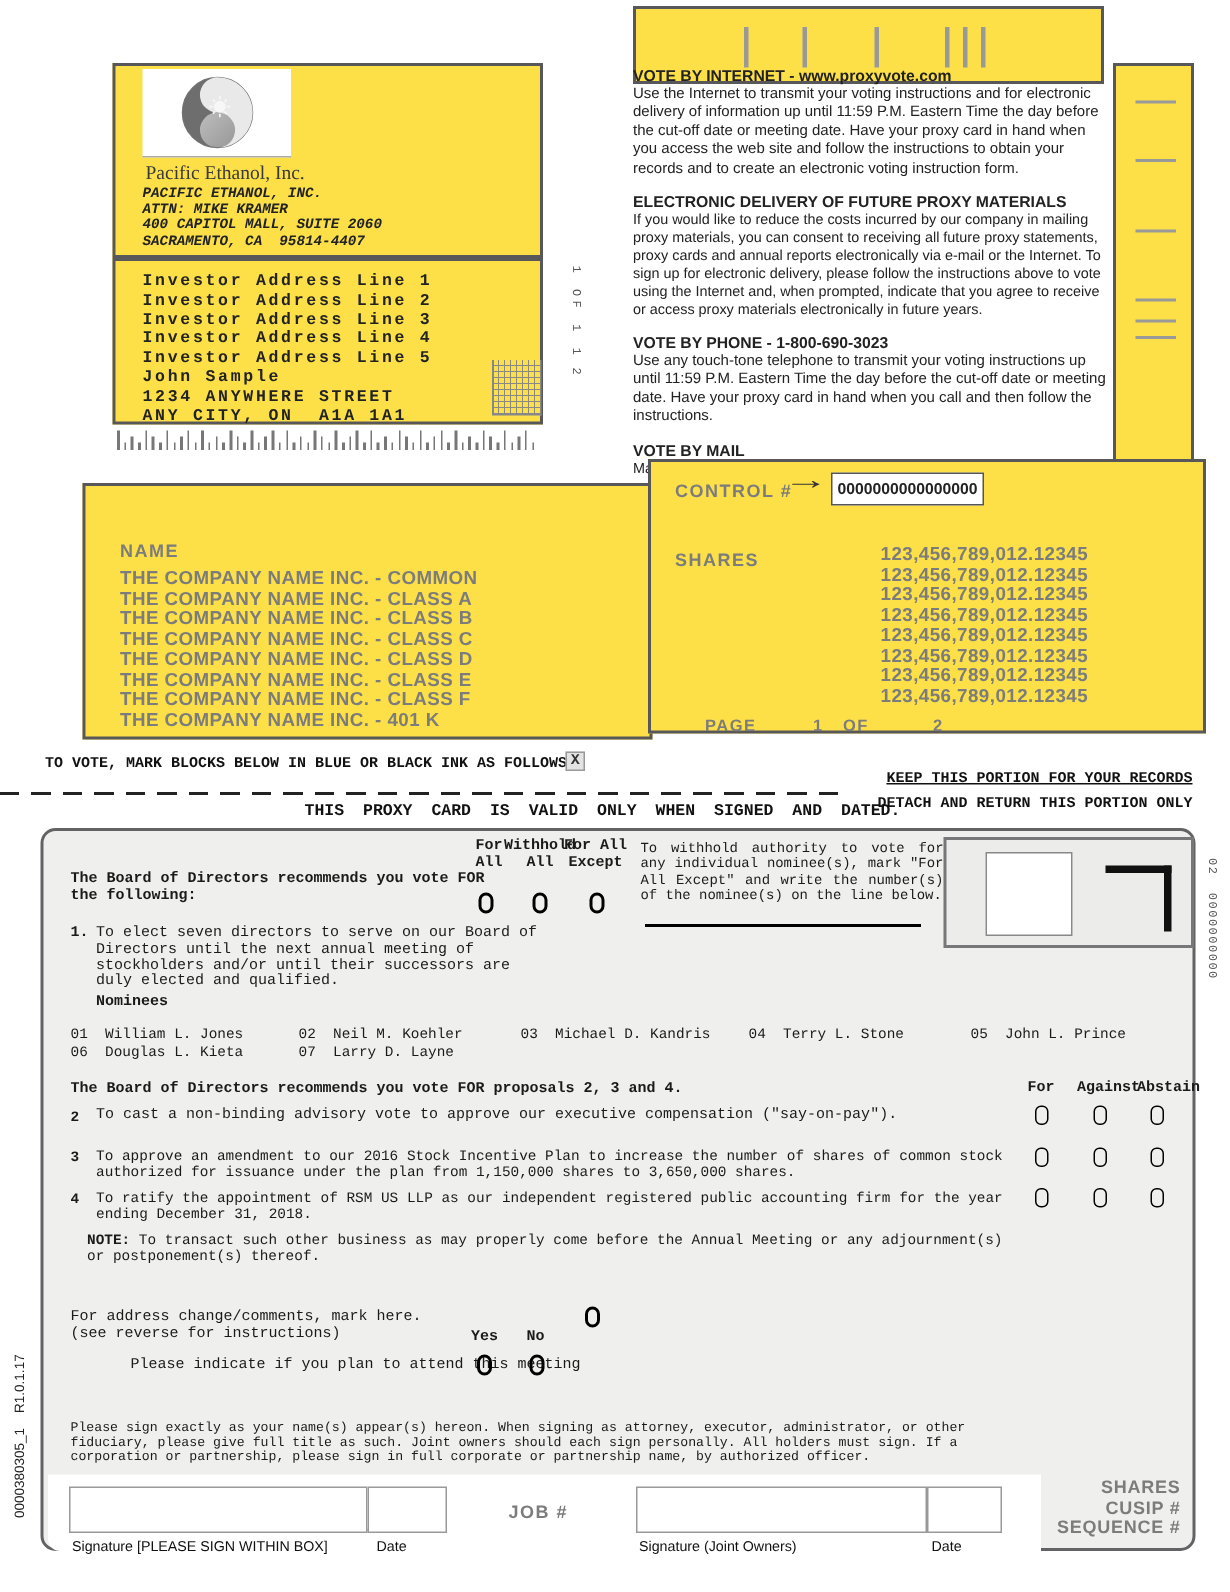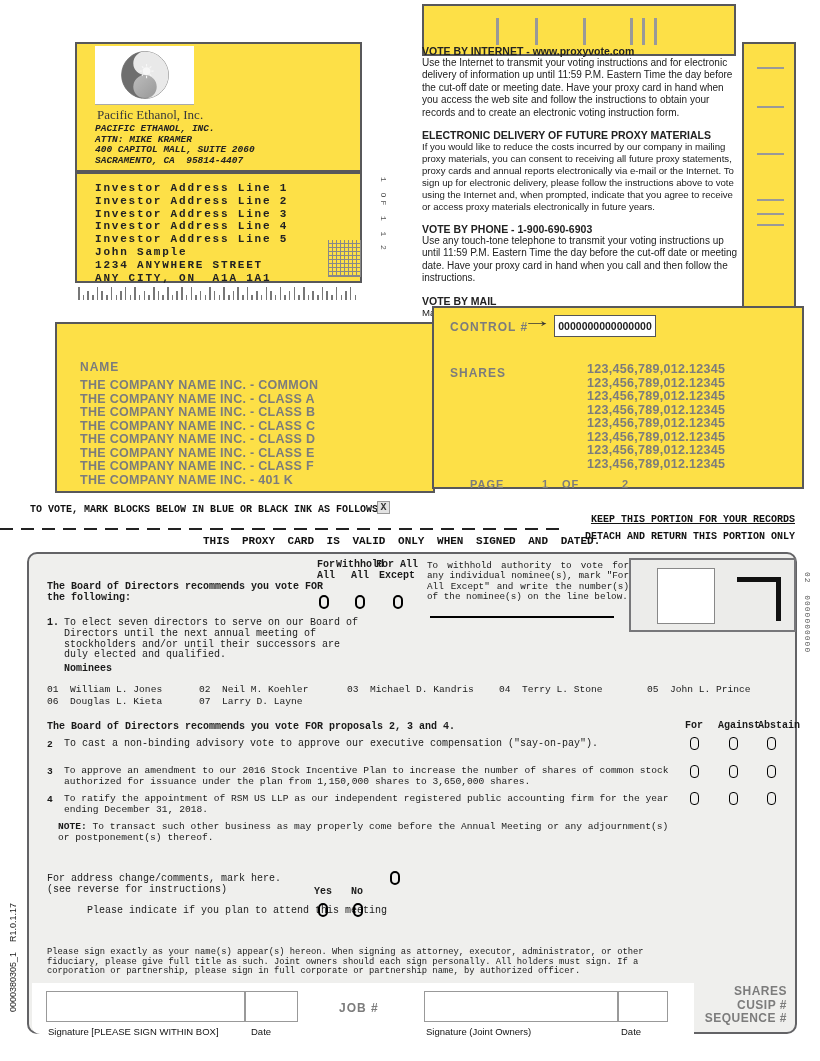--- a/index.html
+++ b/index.html
@@ -168,21 +168,21 @@
     </div>
 
   <div class="abs mono vrot" style="left:388px; top:177px; font-size:8px; letter-spacing:3px; color:#555;">1 OF 1 1</div>
   <div class="abs mono vrot" style="left:388px; top:245px; font-size:8px; color:#555;">2</div>
 
   <div class="abs sans" style="left:422px; top:35px; width:318px; color:#222;">
     <div class="instr-head">VOTE BY INTERNET - www.proxyvote.com</div>
     <div class="instr-body">Use the Internet to transmit your voting instructions and for electronic delivery of information up until 11:59 P.M. Eastern Time the day before the cut-off date or meeting date. Have your proxy card in hand when you access the web site and follow the instructions to obtain your records and to create an electronic voting instruction form.</div>
     <div class="instr-head">ELECTRONIC DELIVERY OF FUTURE PROXY MATERIALS</div>
     <div class="instr-body" style="font-size:9.6px; line-height:12px;">If you would like to reduce the costs incurred by our company in mailing proxy materials, you can consent to receiving all future proxy statements, proxy cards and annual reports electronically via e-mail or the Internet. To sign up for electronic delivery, please follow the instructions above to vote using the Internet and, when prompted, indicate that you agree to receive or access proxy materials electronically in future years.</div>
-    <div class="instr-head">VOTE BY PHONE - 1-900-690-6903</div>
+    <div class="instr-head">VOTE BY PHONE - 1-800-690-3023</div>
     <div class="instr-body">Use any touch-tone telephone to transmit your voting instructions up until 11:59 P.M. Eastern Time the day before the cut-off date or meeting date. Have your proxy card in hand when you call and then follow the instructions.</div>
     <div class="instr-head">VOTE BY MAIL</div>
     <div class="instr-body" style="font-size:9.6px; line-height:12px;">Mark, sign and date your proxy card and return it in the postage-paid envelope we have provided or return it to Vote Processing, c/o Broadridge, 51 Mercedes Way, Edgewood, NY 11717.</div>
   </div>
 
   <div class="box" style="left:55px; top:322px; width:380px; height:171px;">
     <div class="abs sans graylbl" style="left:23px; top:36px; font-size:12px;">NAME</div>
     <div class="abs sans grayrow" style="left:23px; top:55px; font-size:12.5px; line-height:13.5px; letter-spacing:0.3px;">
       <div>THE COMPANY NAME INC. - COMMON</div>
       <div>THE COMPANY NAME INC. - CLASS A</div>

